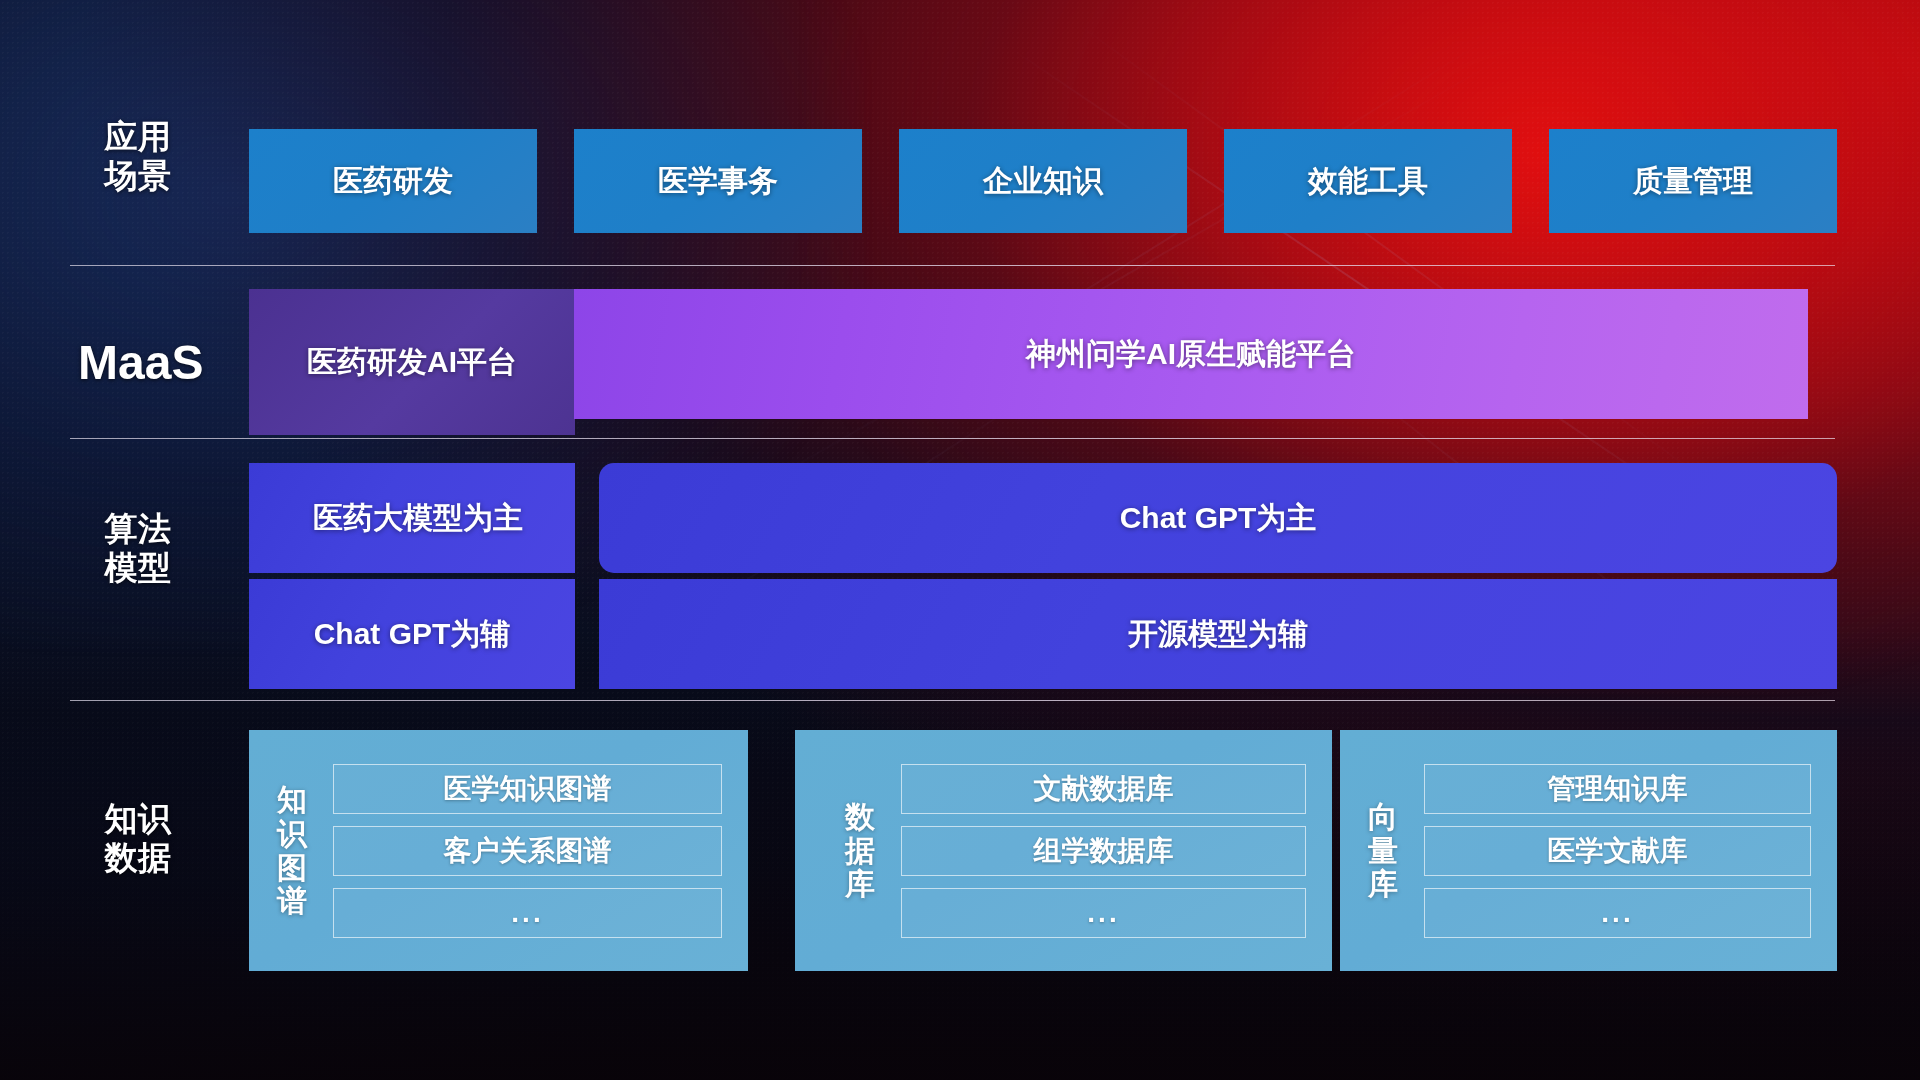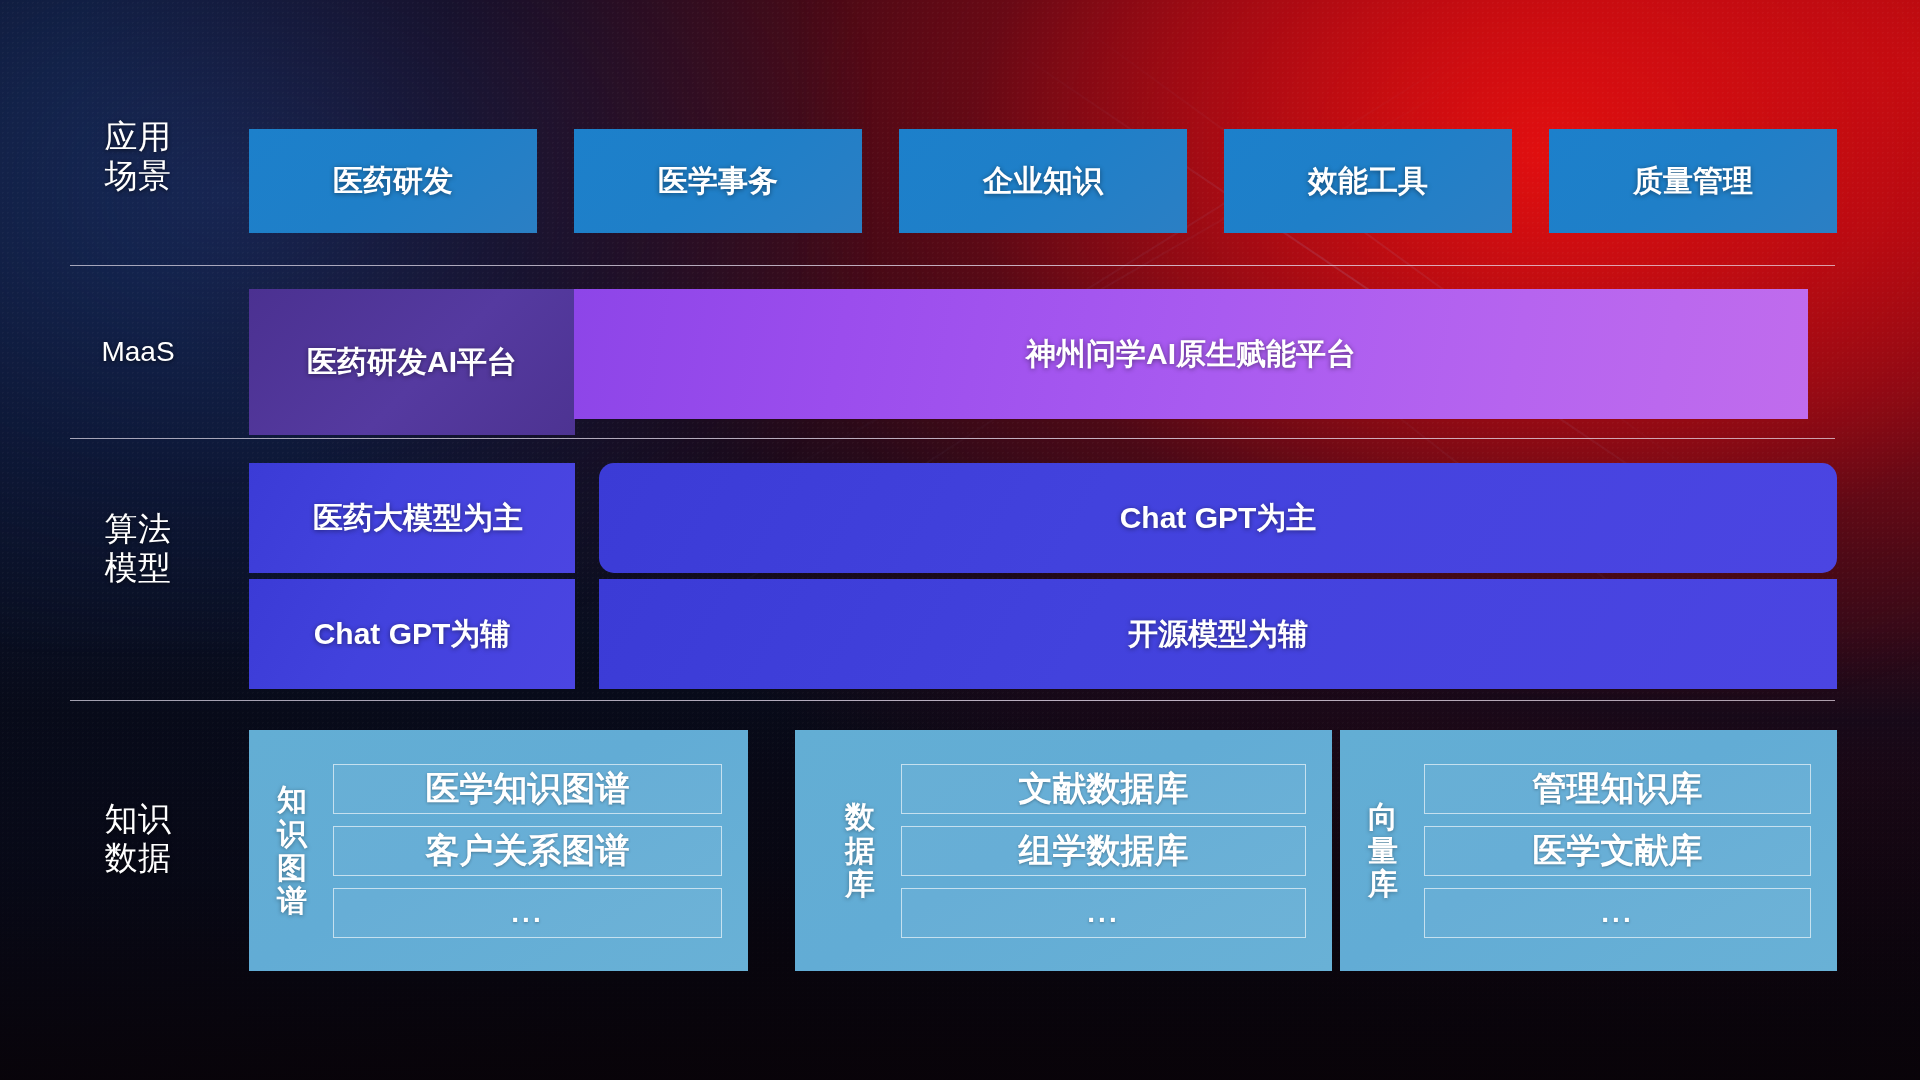--- a/index.html
+++ b/index.html
@@ -65,28 +65,28 @@
   .rowline {
     position: absolute;
     left: 70px; width: 1765px; height: 1px;
     background: linear-gradient(to right, rgba(214,210,225,0.75), rgba(226,214,232,0.82) 62%, rgba(236,222,235,0.7));
   }
 
   .rowlabel {
     position: absolute;
     left: 78px; width: 120px;
     color: #ffffff;
-    font-weight: normal;
+    font-weight: bold;
     text-align: center;
     line-height: 1.18;
     letter-spacing: .5px;
     text-shadow: 0 1px 4px rgba(0,0,0,0.65);
   }
   .rowlabel.cn { font-size: 33px; }
-  .rowlabel.en { font-size: 28px; letter-spacing: 0px; }
+  .rowlabel.en { font-size: 48px; letter-spacing: 0px; }
 
   .box {
     position: absolute;
     display: flex;
     align-items: center;
     justify-content: center;
     color: #ffffff;
     font-weight: bold;
     text-shadow: 0 1px 5px rgba(0,0,0,0.45);
   }
@@ -148,21 +148,21 @@
     padding-left: 14px;
     padding-right: 14px;
   }
   .kitem {
     height: 50px;
     border: 1px solid rgba(255,255,255,0.62);
     display: flex;
     align-items: center;
     justify-content: center;
     color: #ffffff;
-    font-size: 34px;
+    font-size: 28px;
     font-weight: bold;
     background: rgba(255,255,255,0.035);
     text-shadow: 0 1px 3px rgba(0,0,0,0.3);
   }
   .kitem.ellipsis { font-size: 28px; letter-spacing: 3px; }
 </style>
 </head>
 <body>
 
 <div id="stage">

